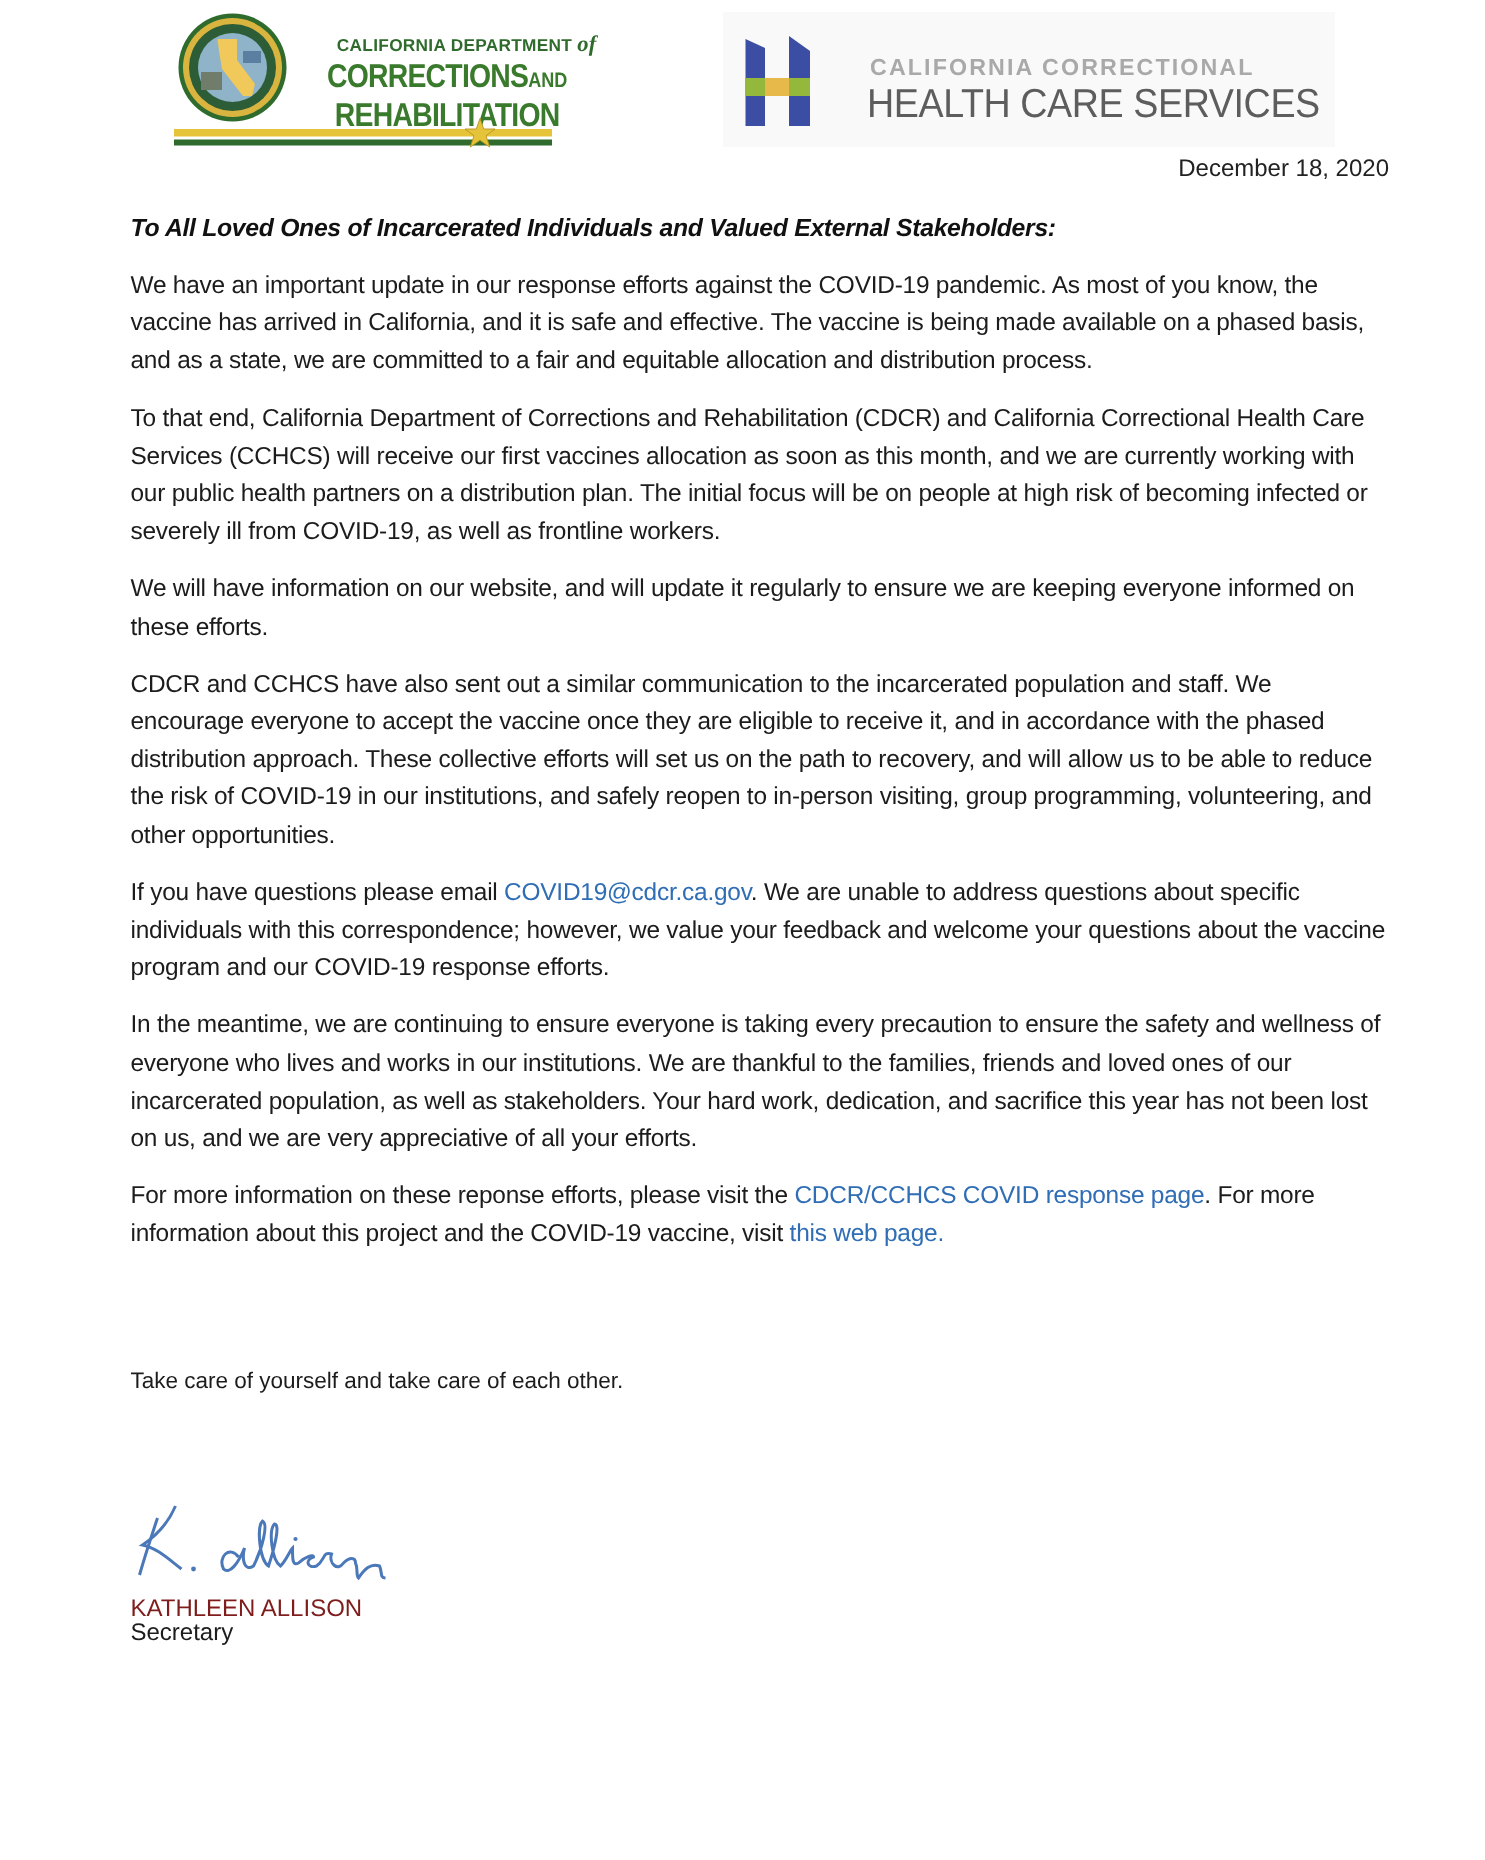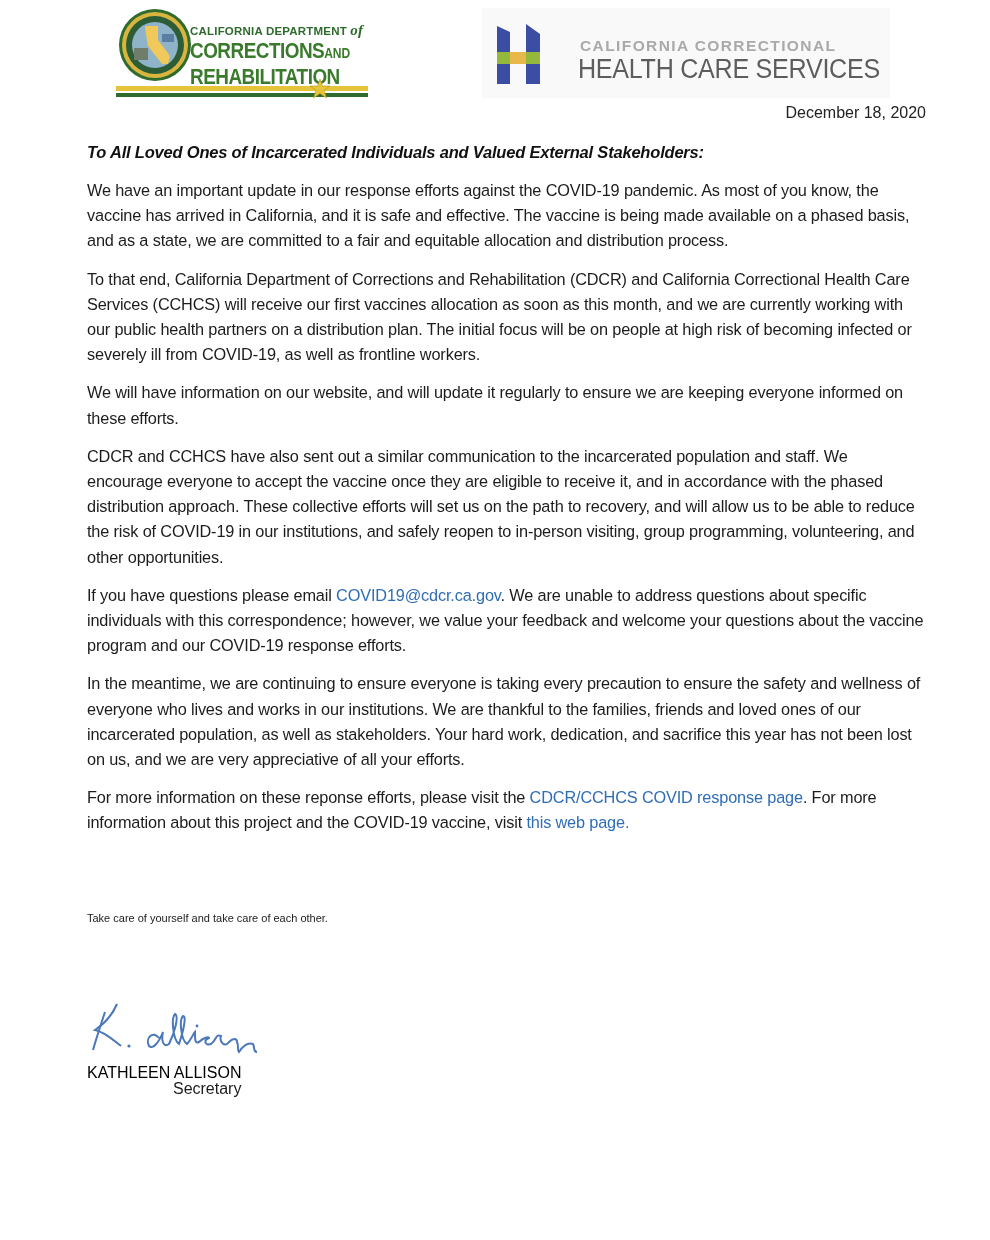--- a/index.html
+++ b/index.html
@@ -3,21 +3,21 @@
   <meta charset="utf-8">
   <style>
     html, body { margin: 0; padding: 0; background: #ffffff; }
     body { width: 990px; height: 1240px; position: relative; overflow: hidden; color: #1a1a1a;
       font-family: "Liberation Sans", "DejaVu Sans", sans-serif; }
     .page { position: absolute; left: 0; top: 0; width: 990px; height: 1240px; }
 
     
     .cdcr-logo { position: absolute; left: 114px; top: 4px; width: 262px; height: 98px; }
     .seal { position: absolute; left: 4px; top: 4px; width: 74px; height: 74px; }
-    .cdcr-text { position: absolute; left: 76px; top: 18px; }
+    .cdcr-text { position: absolute; left: 104px; top: 18px; text-align: center; }
     .cdcr-line1 { font-size: 11.5px; font-weight: bold; color: #2e6b2c; letter-spacing: 0.2px; white-space: nowrap; }
     .cdcr-line1 .of { font-family: "Liberation Serif", serif; font-style: italic; font-size: 15px; color: #2e6b2c; font-weight: bold; }
     .cdcr-line2 { font-family: "Liberation Sans", sans-serif; font-weight: bold; font-size: 22px; color: #3a7a2c; line-height: 24px; margin-top: 0px; letter-spacing: -0.6px; transform: scaleX(0.86); transform-origin: left; white-space: nowrap; }
     .cdcr-line2 .and { font-size: 14px; letter-spacing: 0; }
     .cdcr-bars { position: absolute; left: 2px; top: 82px; width: 252px; }
     .bar-gold { height: 5px; background: #e6c43a; }
     .bar-green { height: 4px; background: #2e6b2c; margin-top: 2px; }
     .star { position: absolute; left: 194px; top: 74px; width: 24px; height: 24px; }
 
     
@@ -26,26 +26,26 @@
     .cchcs-line1 { position: absolute; left: 98px; top: 29px; font-size: 15.5px; font-weight: bold; color: #a9a9a9; letter-spacing: 1.4px; white-space: nowrap; }
     .cchcs-line2 { position: absolute; left: 96px; top: 46px; font-size: 27px; color: #5d5d5d; letter-spacing: -0.3px; white-space: nowrap; transform: scaleX(0.93); transform-origin: left; }
 
     
     .date { position: absolute; right: 64px; top: 104px; font-size: 16px; color: #222; padding-left: 36px; }
     .salutation { position: absolute; left: 87px; top: 143px; font-size: 16.5px; font-weight: bold; font-style: italic; color: #111; white-space: nowrap; letter-spacing: -0.2px; }
     .body { position: absolute; left: 87px; top: 178px; width: 840px; font-size: 16.3px; line-height: 25.2px; color: #1c1c1c; letter-spacing: -0.15px; }
     .body p { margin: 0 0 13px 0; }
     a.link { color: #2f6db5; }
 
-    .closing { position: absolute; left: 87px; top: 912px; font-size: 11px; color: #1c1c1c; }
+    .closing { position: absolute; left: 87px; top: 912px; font-size: 15px; color: #1c1c1c; }
 
     .sig-left { position: absolute; left: 87px; top: 990px; width: 220px; }
     .sig-right { position: absolute; left: 604px; top: 978px; width: 200px; }
-    .sig-name { font-size: 16px; line-height: 17px; color: #000000; }
-    .sig-title { font-size: 16px; line-height: 16px; color: #1c1c1c; text-align: right; }
+    .sig-name { font-size: 16px; line-height: 17px; color: #7f1d1d; }
+    .sig-title { font-size: 16px; line-height: 16px; color: #1c1c1c; }
     .sig-left .sig-text { position: absolute; top: 74px; left: 0; }
     .sig-right .sig-text { position: absolute; top: 86px; left: 0; }
   </style>
 </head>
 <body>
 
 <div class="page">
 
   <div class="cdcr-logo">
     <svg class="seal" viewBox="0 0 74 74">

